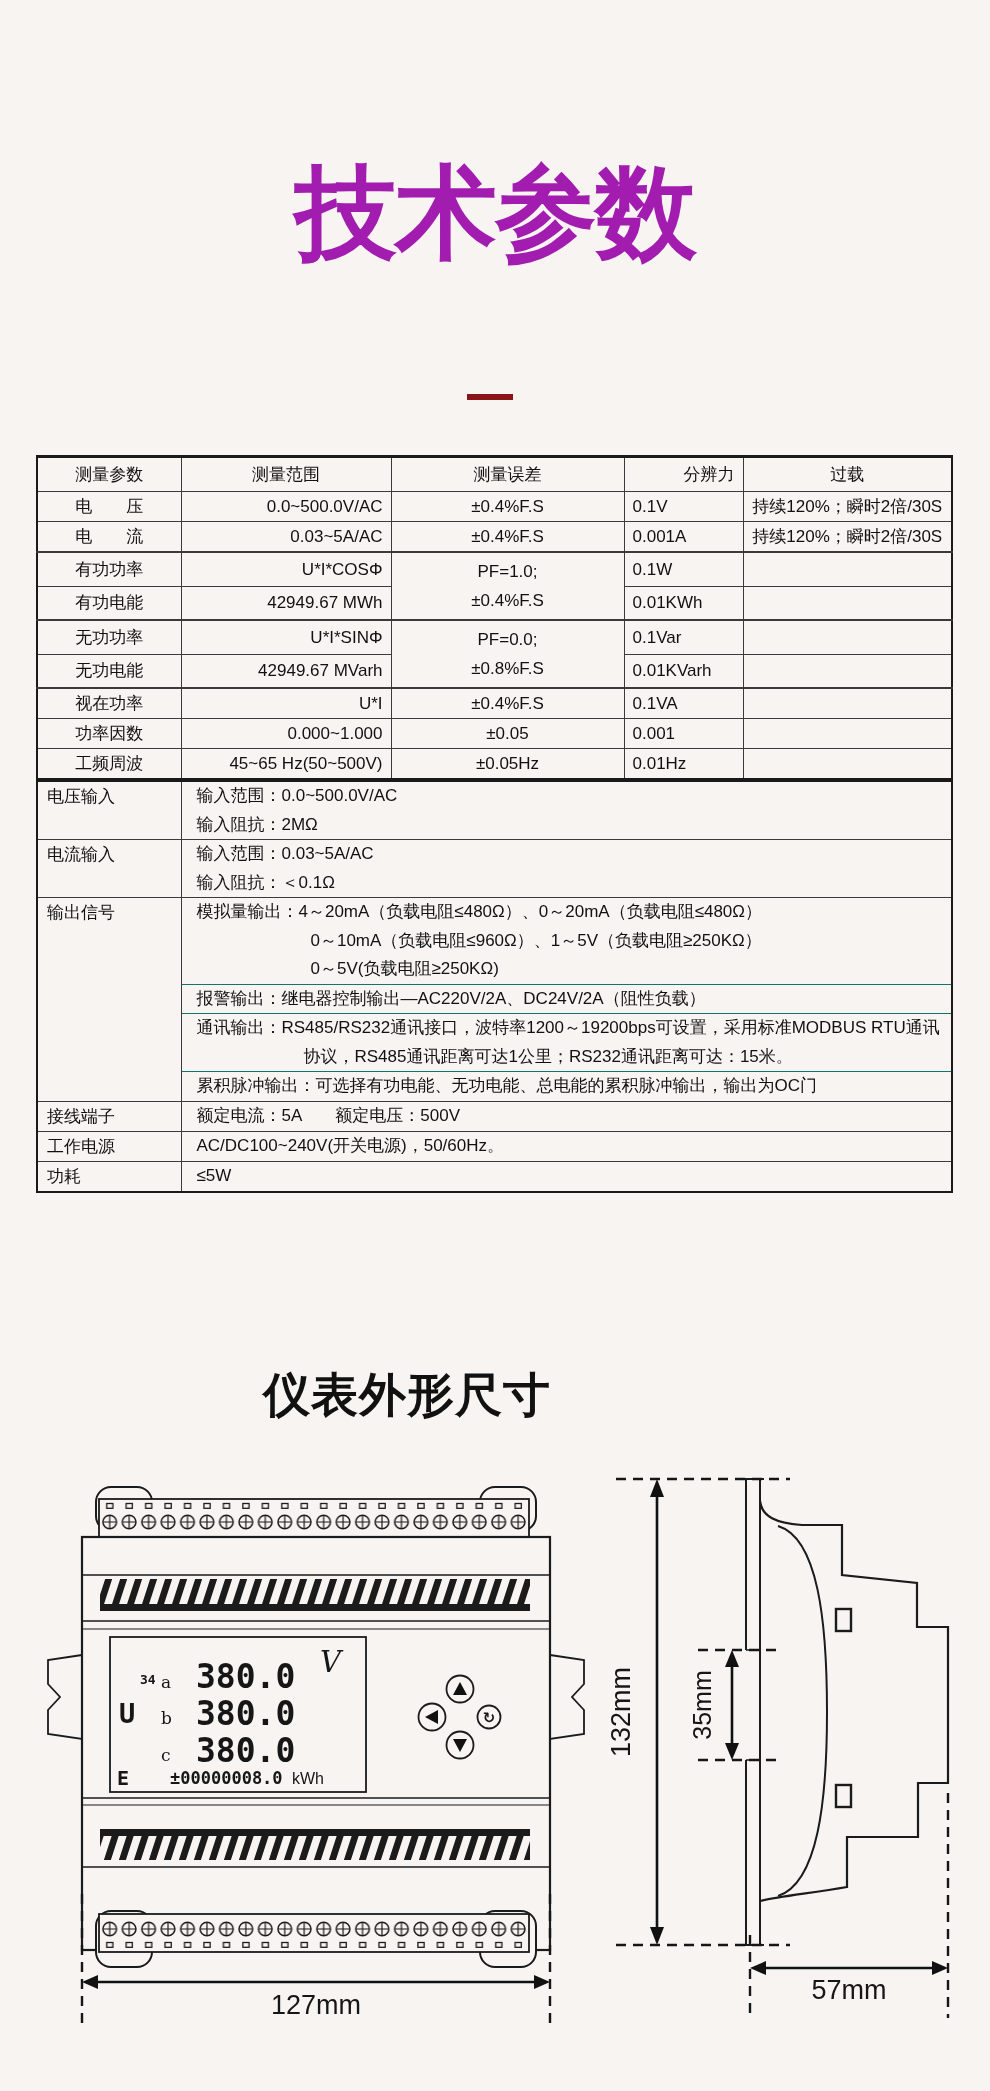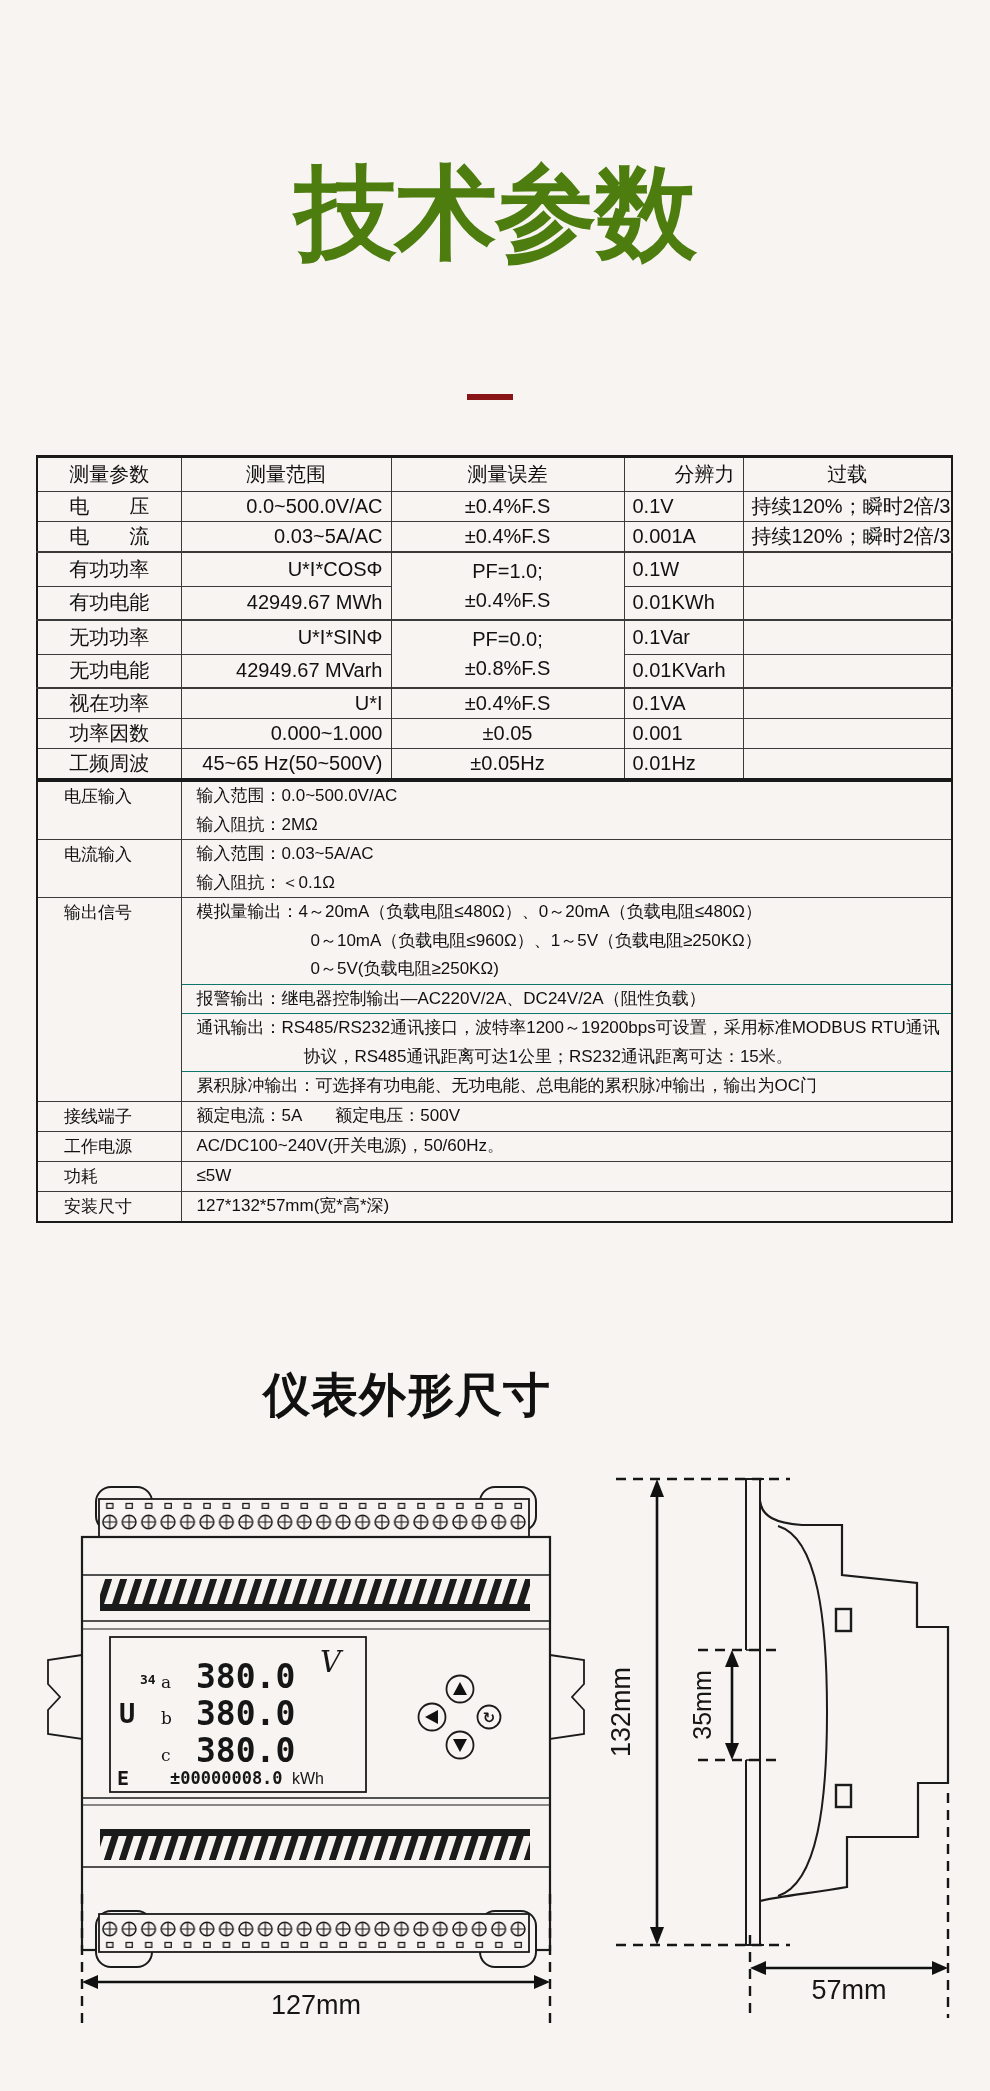--- a/index.html
+++ b/index.html
@@ -5,49 +5,49 @@
   html,body{margin:0;padding:0}
   body{
     width:990px;height:2091px;position:relative;overflow:hidden;
     background:#f7f4f1;color:#161616;
     font-family:"Liberation Sans","DejaVu Sans",sans-serif;
   }
   .abs{position:absolute}
   
   .main-title{
     top:160px;left:0;width:990px;text-align:center;
-    font-size:102px;font-weight:bold;color:#4d7c0f;letter-spacing:-2px;line-height:1.05;
+    font-size:102px;font-weight:bold;color:#a21caf;letter-spacing:-2px;line-height:1.05;
   }
   .title-dash{top:394px;left:467px;width:46px;height:6px;background:#8a1518}
   .section-title{
     top:1364px;left:0;width:814px;text-align:center;
     font-size:47px;font-weight:bold;color:#111;letter-spacing:1px;
   }
   
   table{border-collapse:collapse;table-layout:fixed;background:transparent}
-  .spec-table{left:36px;top:455px;width:915px;font-size:20px;color:#111;
+  .spec-table{left:36px;top:455px;width:915px;font-size:17px;color:#111;
     border:2px solid #1a1a1a;border-top-width:3px}
   .spec-table th,.spec-table td{
     border:1px solid #3a3a3a;height:29px;line-height:29px;
     padding:0 8px;white-space:nowrap;overflow:hidden;font-weight:normal;
   }
   .spec-table thead th{height:33px;line-height:33px}
   .spec-table .c0{text-align:center}
   .spec-table .c1{text-align:right;padding-left:18px}
   .spec-table .c2{text-align:center}
   .spec-table .c3{text-align:left;}
   .spec-table .c4{text-align:center}
   .spec-table tr.grp td{border-top-width:2px}
   .spec-table td.err{padding:4px}
   .spec-table td.err div{height:29px;line-height:29px;text-align:center}
   
   .det-table{left:36px;top:779px;width:915px;font-size:17px;color:#111;
     border:2px solid #1a1a1a;border-top-width:3px}
   .det-table td{border:1px solid #3a3a3a;vertical-align:top;padding:0}
-  .det-table td.lbl{padding-left:26px;line-height:29px;white-space:nowrap}
+  .det-table td.lbl{padding-left:9px;line-height:29px;white-space:nowrap}
   .det-table .line{line-height:28.5px;padding-left:15px;white-space:nowrap;overflow:hidden}
   .det-table .ind{padding-left:129px}
   .det-table .ind2{padding-left:122px}
   .det-table .sub{border-top:1px solid #0f766e}
   .det-table .sub:first-child{border-top:none}
   
   .diagram{left:0;top:1441px}
   svg text{font-family:"Liberation Sans","DejaVu Sans",sans-serif;fill:#161616}
   svg text.mono{font-family:"DejaVu Sans Mono",monospace}
   svg text.serif{font-family:"DejaVu Serif",serif}
@@ -201,26 +201,20 @@
       <td>
           <div class="line">AC/DC100~240V(开关电源)，50/60Hz。</div>
         </td>
     </tr>
     <tr>
       <td class="lbl">功耗</td>
       <td>
           <div class="line">≤5W</div>
         </td>
     </tr>
-    <tr>
-      <td class="lbl">安装尺寸</td>
-      <td>
-          <div class="line">127*132*57mm(宽*高*深)</div>
-        </td>
-    </tr>
   </tbody>
 </table>
 
 <div class="abs section-title">仪表外形尺寸</div>
 
 <svg class="abs diagram" width="990" height="645" viewBox="0 0 990 645" xmlns="http://www.w3.org/2000/svg">
   <defs>
     <pattern id="tpat" patternUnits="userSpaceOnUse" x="100" y="59" width="19.45" height="36">
       <rect x="6.7" y="3.5" width="6.2" height="4.8" fill="none" stroke="#1b1b1b" stroke-width="1.3"></rect>
       <circle cx="9.7" cy="22" r="6.8" fill="#f7f4f1" stroke="#1b1b1b" stroke-width="1.5"></circle>

